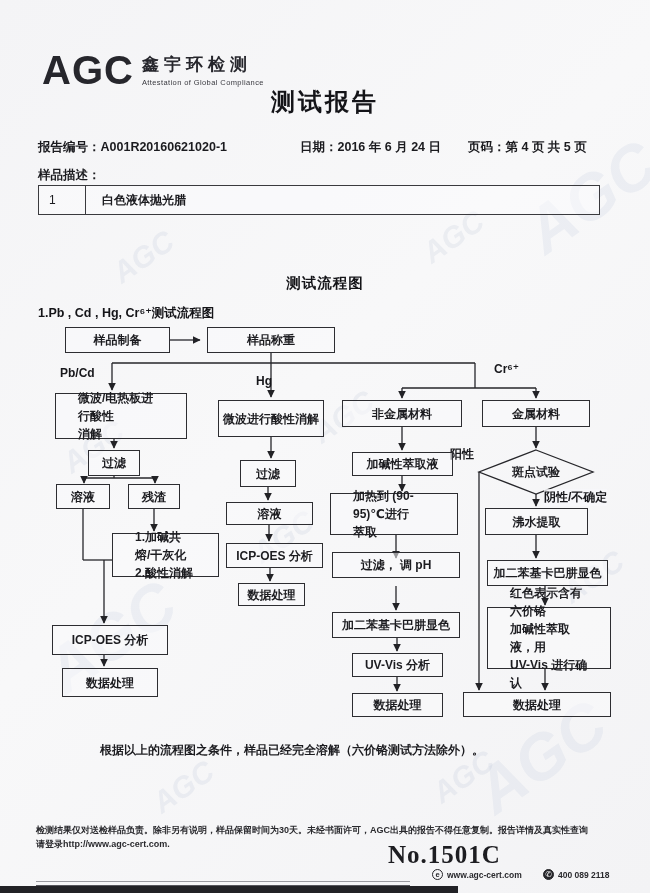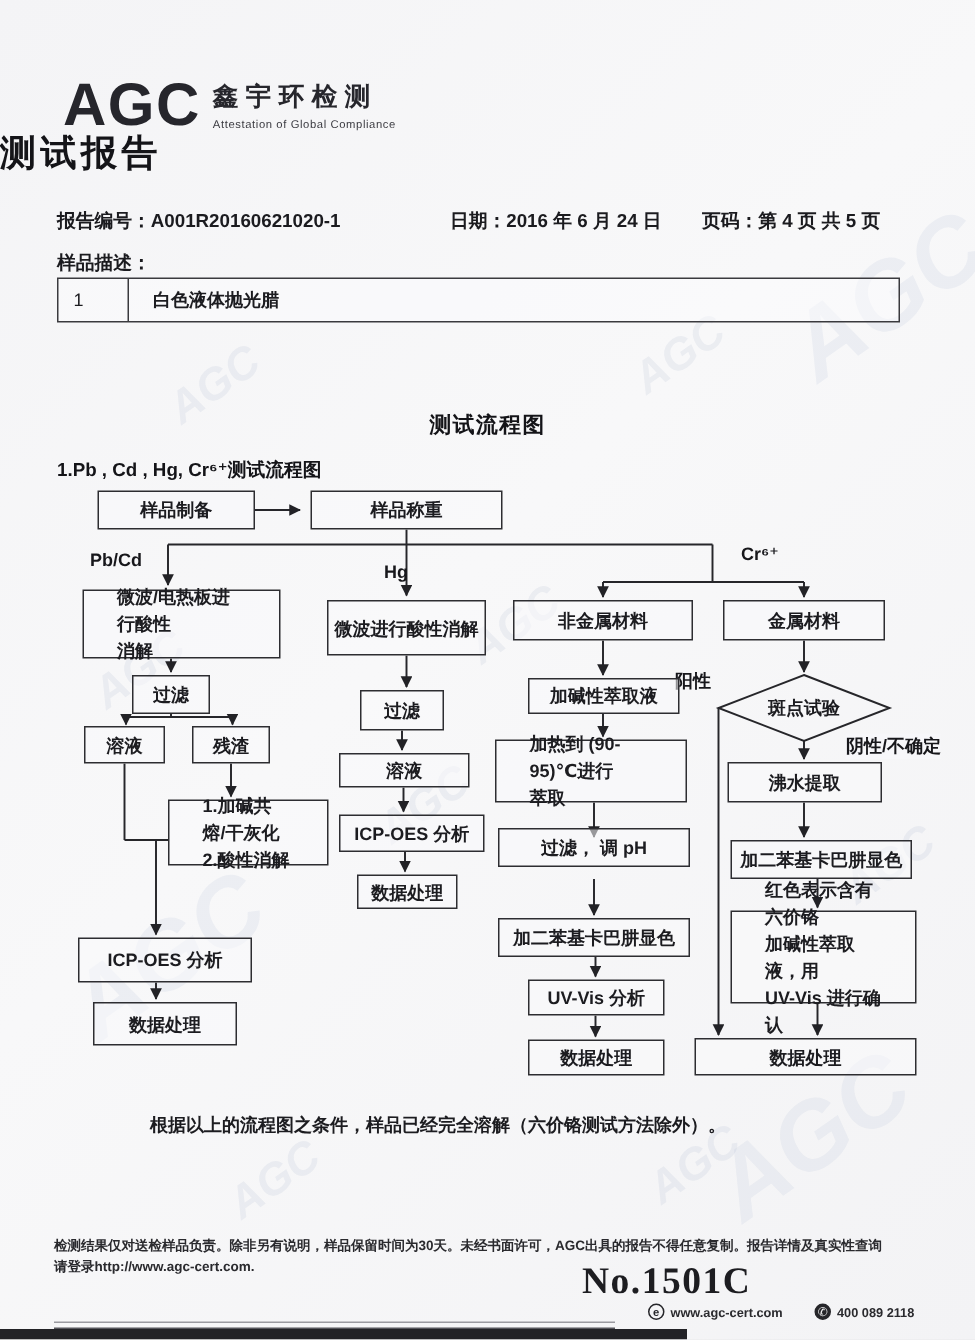--- a/index.html
+++ b/index.html
@@ -8,21 +8,21 @@
         background:linear-gradient(135deg,#f4f4f6 0%,#f8f8f9 45%,#f3f3f5 100%);color:#1c1c20;}
   .wm{position:absolute;font-size:30px;font-weight:700;font-style:italic;
       color:rgba(148,165,192,0.13);transform:rotate(-35deg);pointer-events:none;user-select:none;}
   .wm.big{font-size:64px;color:rgba(140,160,195,0.10);}
   
   .logo{position:absolute;left:42px;top:50px;display:flex;align-items:flex-start;}
   .logo-agc{font-size:40px;font-weight:900;letter-spacing:1px;color:#26262c;line-height:1;}
   .logo-right{margin-left:8px;padding-top:3px;}
   .logo-cn{font-size:17px;font-weight:800;letter-spacing:5px;color:#26262c;}
   .logo-en{font-size:7.5px;color:#3a3a40;margin-top:2px;letter-spacing:0.4px;}
-  .doc-title{position:absolute;left:0;top:86px;width:100%;
+  .doc-title{position:absolute;left:0;top:86px;width:100%;text-align:center;
              font-size:24px;font-weight:800;letter-spacing:3px;color:#141418;}
   .meta{position:absolute;font-size:12.5px;font-weight:700;color:#1b1b1f;}
   
   .sec-label{position:absolute;font-size:12.5px;font-weight:700;color:#1b1b1f;}
   .sample-table{position:absolute;left:38px;top:185px;width:562px;height:30px;
                 border:1.6px solid #3a3a3e;display:flex;box-sizing:border-box;background:rgba(252,252,253,0.5);}
   .sample-no{width:47px;border-right:1.4px solid #3a3a3e;display:flex;align-items:center;
              justify-content:flex-start;padding-left:10px;font-size:12px;box-sizing:border-box;}
   .sample-desc{flex:1;display:flex;align-items:center;padding-left:16px;font-size:12px;font-weight:600;}
   
@@ -144,21 +144,21 @@
       <line x1="536" y1="535" x2="536" y2="558" marker-end="url(#arr)"></line>
       <line x1="545" y1="586" x2="545" y2="605" marker-end="url(#arr)"></line>
       <line x1="545" y1="669" x2="545" y2="690" marker-end="url(#arr)"></line>
     </g>
   </svg>
 
   <div class="flabel" style="left:60px;top:366px;">Pb/Cd</div>
   <div class="flabel" style="left:256px;top:374px;">Hg</div>
   <div class="flabel" style="left:494px;top:362px;">Cr⁶⁺</div>
   <div class="flabel" style="left:450px;top:446px;">阳性</div>
-  <div class="flabel" style="left:544px;top:489px;background:rgba(248,248,250,0.8);margin-left:20px;">阴性/不确定</div>
+  <div class="flabel" style="left:544px;top:489px;background:rgba(248,248,250,0.8);">阴性/不确定</div>
 
   <div class="box" style="left:207px;top:327px;width:128px;height:26px;">样品称重</div>
   <div class="box" style="left:65px;top:327px;width:105px;height:26px;">样品制备</div>
 
   <div class="box left" style="left:55px;top:393px;width:132px;height:46px;">微波/电热板进行酸性
 消解</div>
   <div class="box" style="left:88px;top:450px;width:52px;height:26px;">过滤</div>
   <div class="box" style="left:56px;top:484px;width:54px;height:25px;">溶液</div>
   <div class="box" style="left:128px;top:484px;width:52px;height:25px;">残渣</div>
   <div class="box left" style="left:112px;top:533px;width:107px;height:44px;">1.加碱共熔/干灰化

